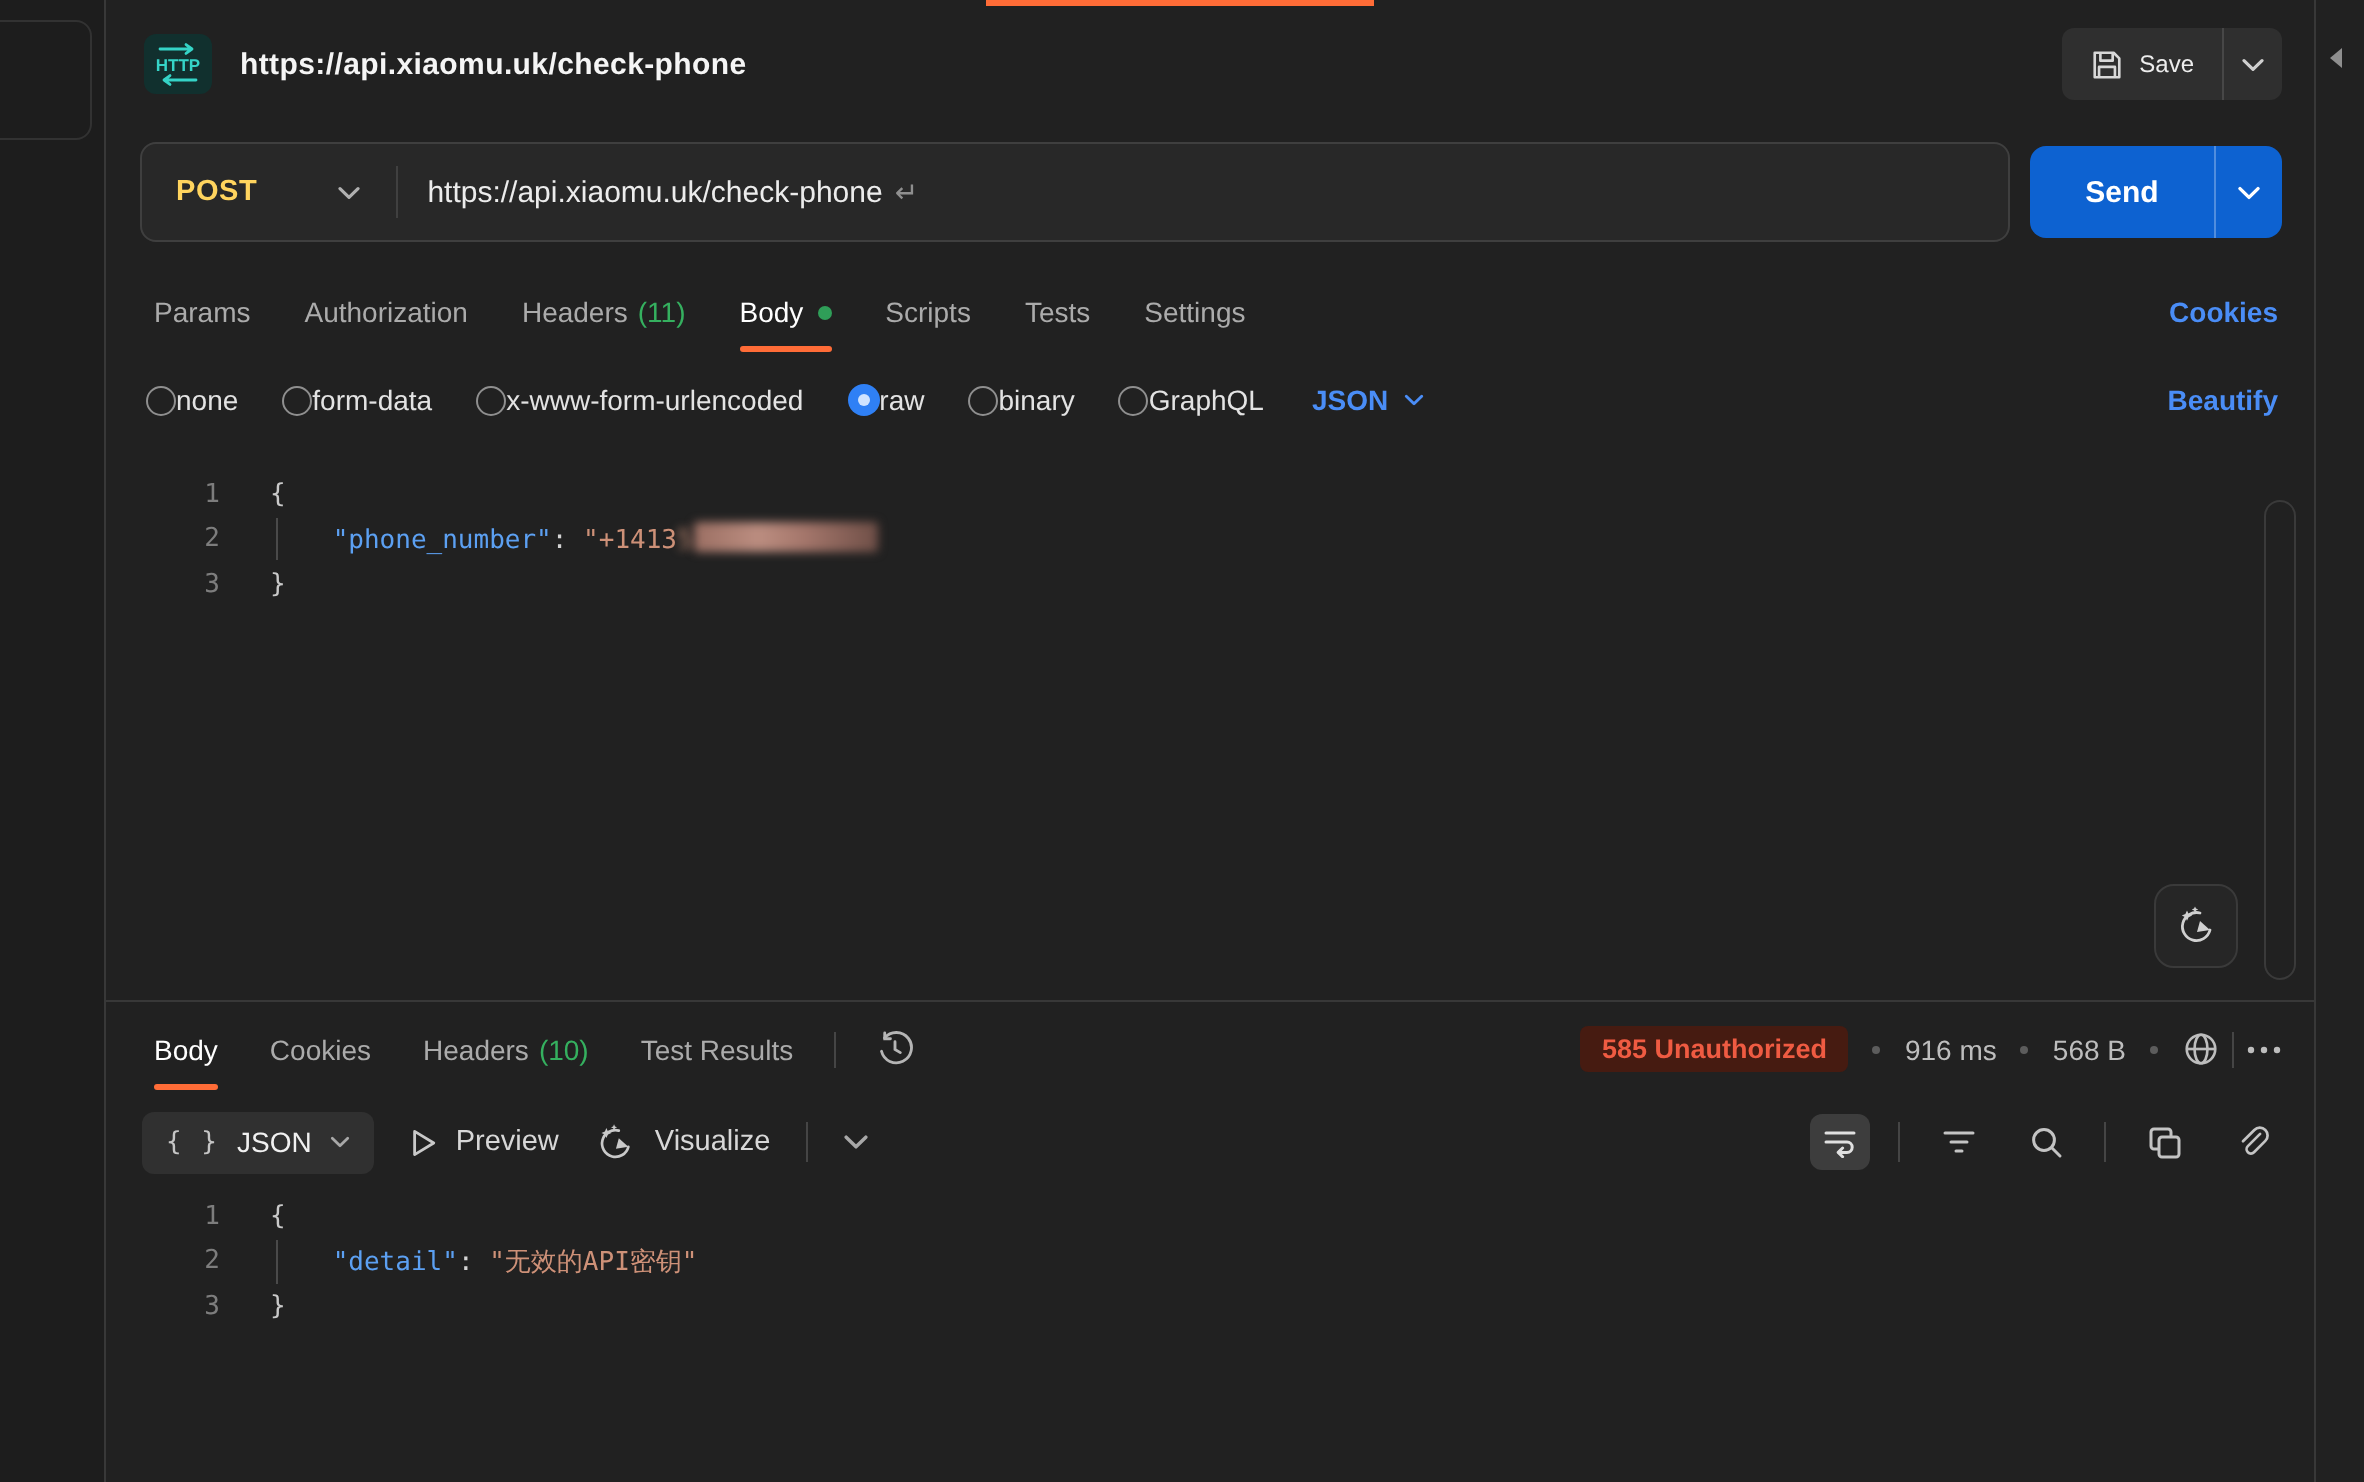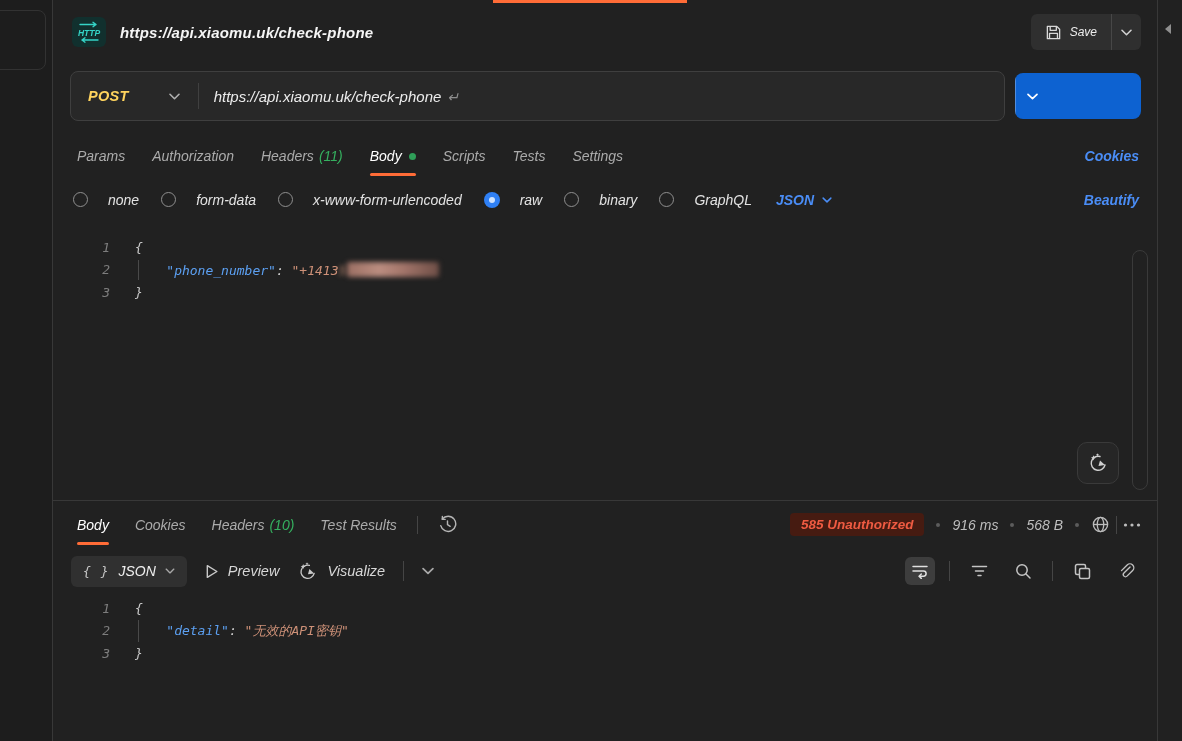--- a/index.html
+++ b/index.html
@@ -14,21 +14,21 @@
   }
   svg { display:block; }
 
   
   .left-sliver { position:absolute; left:0; top:0; bottom:0; width:53px; background:#1d1d1d; border-right:1px solid #383838; }
   .left-sliver .stub { position:absolute; left:-12px; top:10px; width:58px; height:60px; border:1px solid #323232; border-radius:8px; }
   .right-strip { position:absolute; right:0; top:0; bottom:0; width:25px; background:#212121; border-left:1px solid #383838; }
   .right-strip .caret { position:absolute; top:24px; left:7px; width:0; height:0; border-top:5px solid transparent; border-bottom:5px solid transparent; border-right:6px solid #8f8f8f; }
   .top-accent { position:absolute; left:493px; top:0; width:194px; height:3px; background:#ff6c37; }
 
-  .main { position:absolute; left:53px; right:25px; top:0; bottom:0;font-style:italic; }
+  .main { position:absolute; left:53px; right:25px; top:0; bottom:0; }
 
   
   .app-header { position:absolute; top:0; left:0; right:0; height:64px; display:flex; align-items:center; padding:0 16px 0 19px; }
   .http-badge { width:34px; height:30px; background:#11302e; border-radius:6px; display:flex; align-items:center; justify-content:center; }
   .page-title { margin-left:14px; font-size:15px; font-weight:bold; color:#f5f5f5; letter-spacing:.2px; }
   .save-split { margin-left:auto; display:flex; align-items:stretch; background:#2f2f2f; border-radius:6px; height:36px; overflow:hidden; }
   .save-main { display:flex; align-items:center; gap:8px; padding:0 14px; color:#ededed; font-size:12px; cursor:pointer; }
   .save-chevron { display:flex; align-items:center; justify-content:center; width:30px; border-left:1px solid #474747; cursor:pointer; }
 
   
@@ -48,21 +48,21 @@
   .tab { position:relative; color:#ababab; font-size:14px; cursor:pointer; display:flex; align-items:center; gap:7px; }
   .tab.active { color:#ffffff; }
   .tab.active::after { content:""; position:absolute; left:0; right:0; bottom:-12px; height:3px; border-radius:2px; background:#ff6c37; }
   .count-green { color:#35b05f; }
   .green-dot { width:7px; height:7px; border-radius:50%; background:#2f9e58; }
   .link-blue { color:#4a8df6; cursor:pointer; }
   .tabs-row .cookies { margin-left:auto; font-size:14px; }
 
   
   .options-row { position:absolute; top:183px; left:0; right:0; height:34px; display:flex; align-items:center; gap:22px; padding:0 18px 0 20px; }
-  .radio-opt { display:flex; align-items:flex-start; gap:20px; cursor:pointer; color:#e3e3e3; font-size:14px; }
+  .radio-opt { display:flex; align-items:flex-end; gap:0; cursor:pointer; color:#e3e3e3; font-size:14px; }
   .radio { width:15px; height:15px; border-radius:50%; border:1.5px solid #8f8f8f; background:transparent; }
   .radio.checked { border:none; background:#2f80f5; position:relative; width:16px; height:16px; }
   .radio.checked::after { content:""; position:absolute; left:5px; top:5px; width:6px; height:6px; border-radius:50%; background:#cfe3ff; }
   .format-dd { display:flex; align-items:center; gap:8px; cursor:pointer; margin-left:2px; }
   .format-dd .label { color:#4a8df6; font-weight:bold; font-size:14px; }
   .options-row .beautify { margin-left:auto; font-size:14px; font-weight:bold; }
 
   
   .editor { position:absolute; left:0; right:0; font-family:"DejaVu Sans Mono","Liberation Mono",monospace; font-size:13px; }
   .req-editor { top:236px; height:264px; }
@@ -149,20 +149,21 @@
       <div class="method-select">
         <span class="method-label">POST</span>
         <svg class="chev" width="11" height="7" viewBox="0 0 11 7" fill="none" stroke="#b0b0b0" stroke-width="1.6" stroke-linecap="round" stroke-linejoin="round">
             <path d="M1 1.3 L5.5 5.7 L10 1.3"></path>
           </svg>
       </div>
       <div class="url-divider"></div>
       <div class="url-input"><span>https://api.xiaomu.uk/check-phone</span><span class="enter-symbol">↵</span></div>
     </div>
     <div class="send-split">
+      <div class="send-main">Send</div>
       <div class="send-chevron">
         <svg width="11" height="7" viewBox="0 0 11 7" fill="none" stroke="#ffffff" stroke-width="1.7" stroke-linecap="round" stroke-linejoin="round">
             <path d="M1 1.3 L5.5 5.7 L10 1.3"></path>
           </svg>
       </div>
     </div>
   </div>
 
   <div class="tabs-row">
     <div class="tab">

